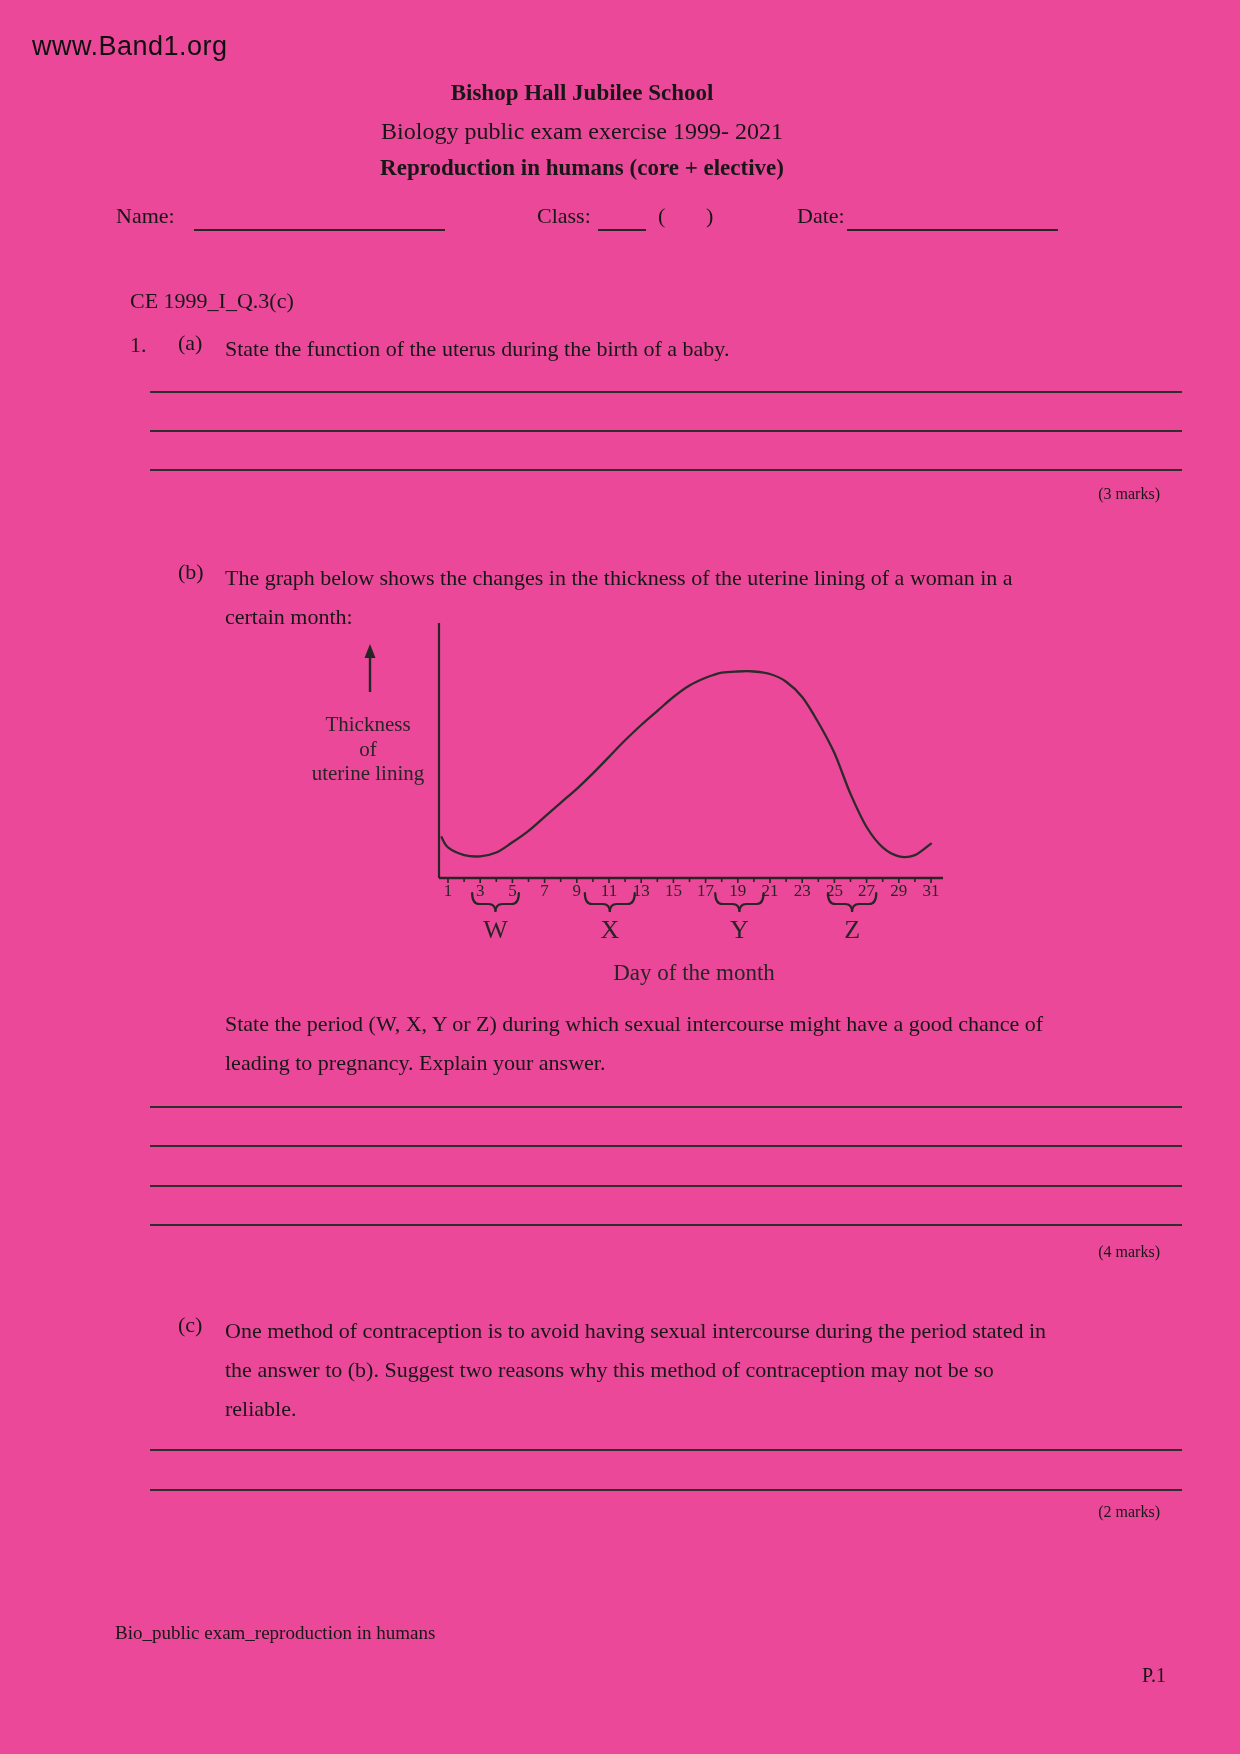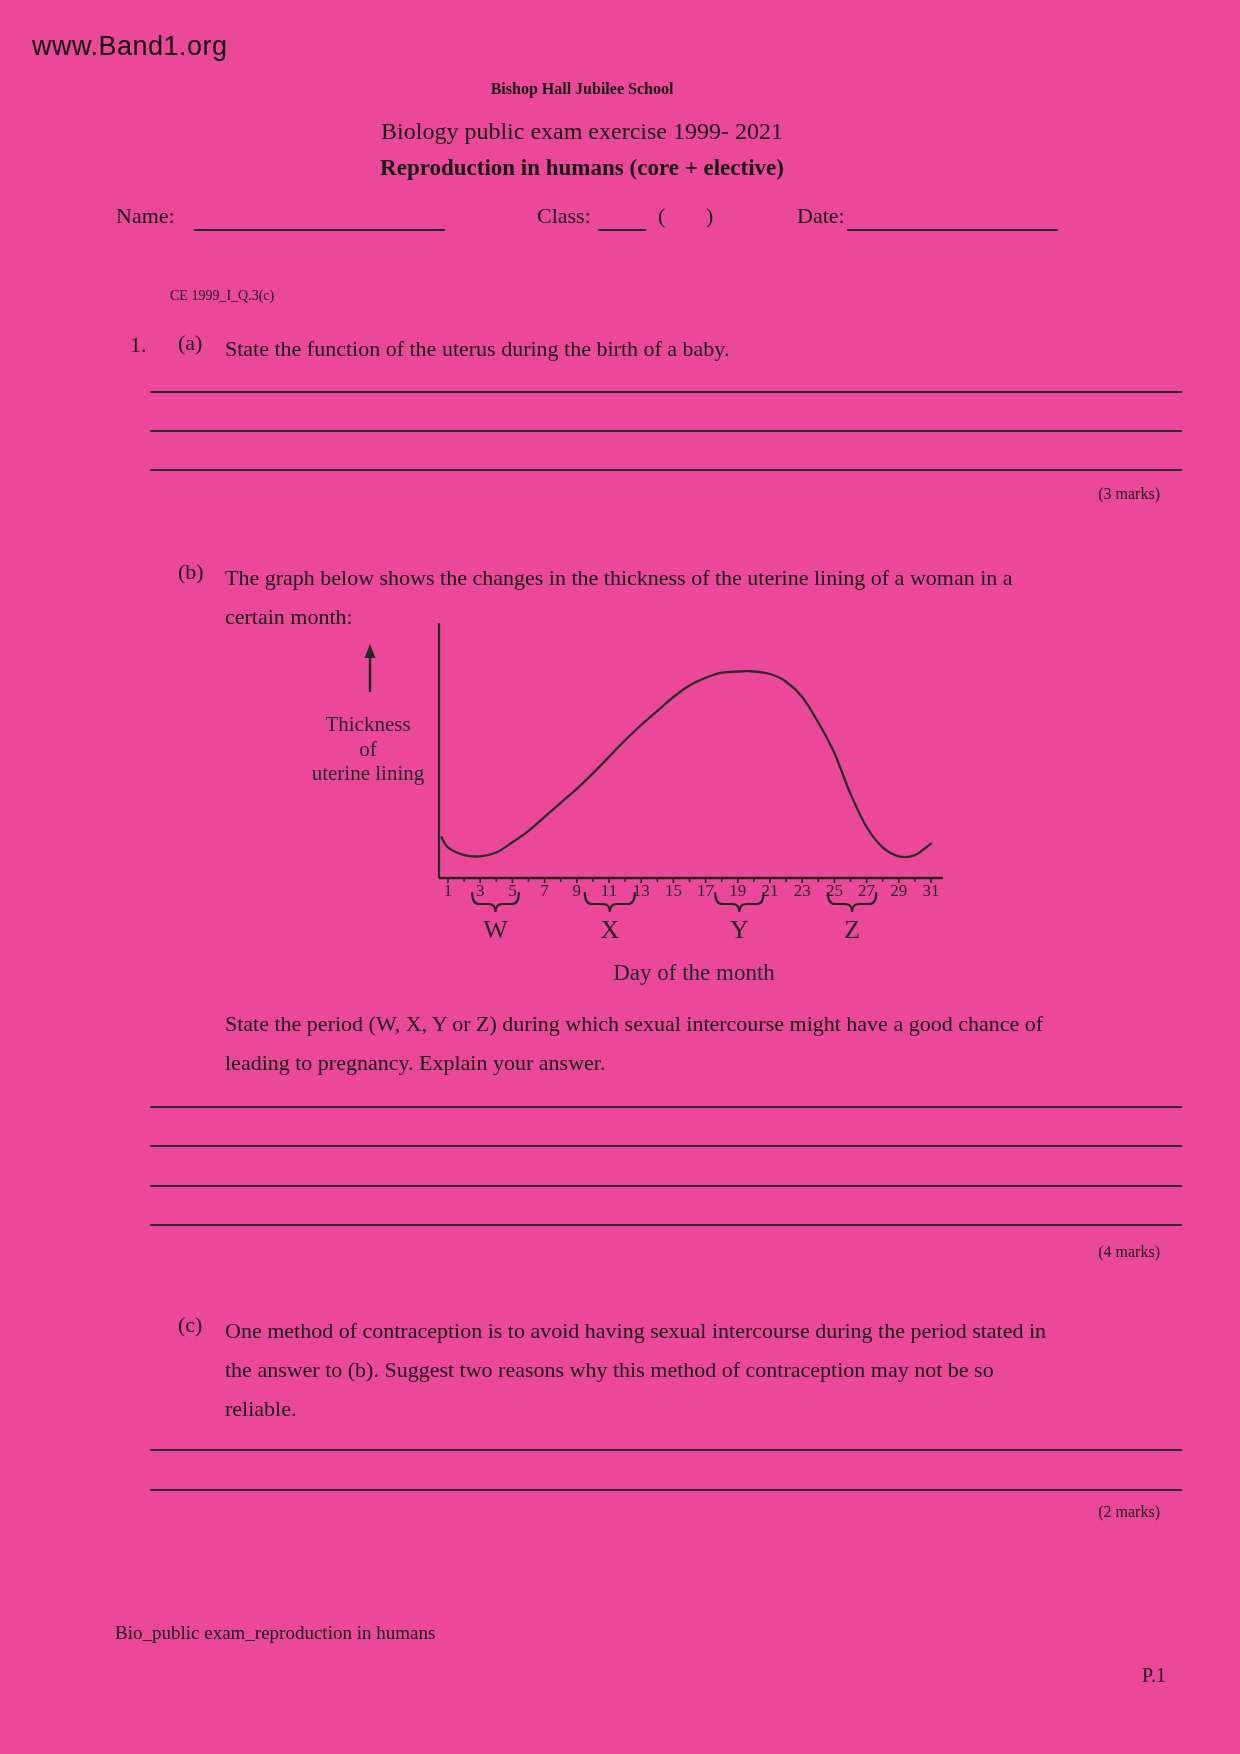--- a/index.html
+++ b/index.html
@@ -11,26 +11,26 @@
     color:#171717;
     font-family:"Liberation Serif","DejaVu Serif",serif;
     overflow:hidden;
   }
   .watermark{
     position:absolute;left:32px;top:31px;
     font-family:"Liberation Sans","DejaVu Sans",sans-serif;
     font-size:27px;color:#0f0f0f;letter-spacing:0.5px;
   }
   .header{position:absolute;left:0;top:0;width:1164px;text-align:center;}
-  .header .school{position:absolute;left:0;right:0;top:80px;font-size:16px;font-weight:bold;}
+  .header .school{position:absolute;left:0;right:0;top:80px;font-size:23px;font-weight:bold;}
   .header .subtitle{position:absolute;left:0;right:0;top:118px;font-size:24px;}
   .header .topic{position:absolute;left:0;right:0;top:155px;font-size:23px;font-weight:bold;}
   .lbl{position:absolute;top:203px;font-size:22px;}
   .fline{position:absolute;top:205px;height:24px;border-bottom:2px solid #262626;}
-  .ref{position:absolute;left:130px;top:288px;font-size:14px;margin-left:40px;}
+  .ref{position:absolute;left:130px;top:288px;font-size:22px;}
   .qnum{position:absolute;left:130px;top:332px;font-size:22px;}
   .part-label{position:absolute;font-size:22px;}
   .qtext{position:absolute;font-size:22px;line-height:39px;white-space:pre-line;}
   .lines{position:absolute;left:150px;width:1032px;}
   .ans-line{position:absolute;left:0;right:0;height:0;border-top:2px solid #2e2e2e;}
   .marks{position:absolute;right:80px;font-size:16px;text-align:center;}
   .chart-svg{position:absolute;left:0;top:600px;}
   .footer-left{position:absolute;left:115px;top:1622px;font-size:19px;}
   .page-num{position:absolute;right:74px;top:1664px;font-size:20px;}
 </style>

